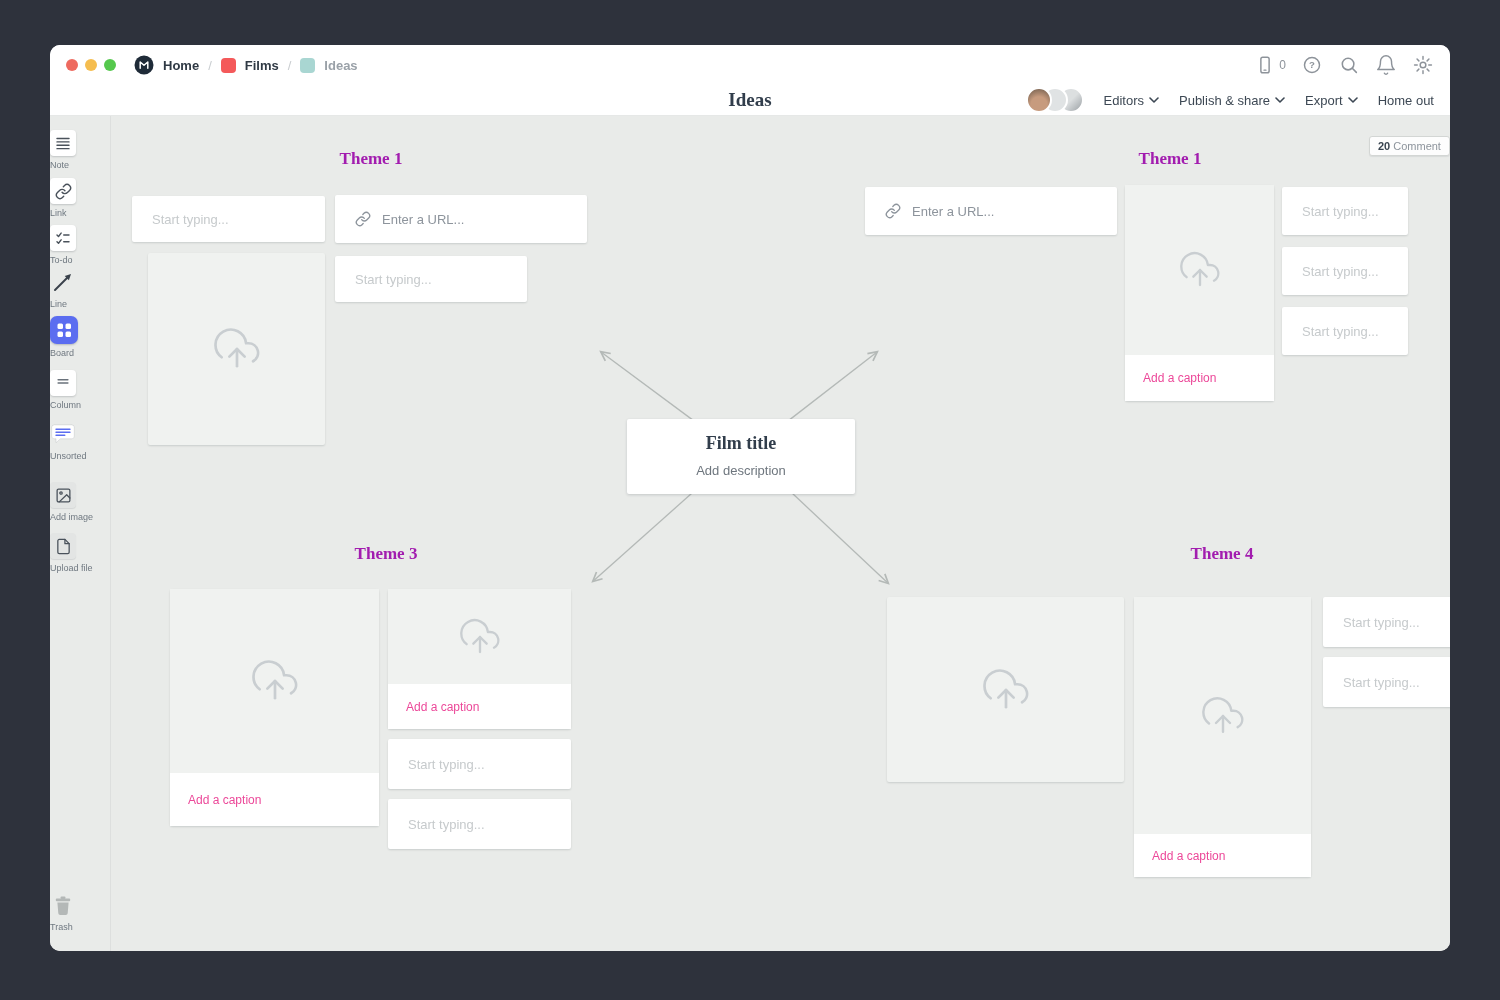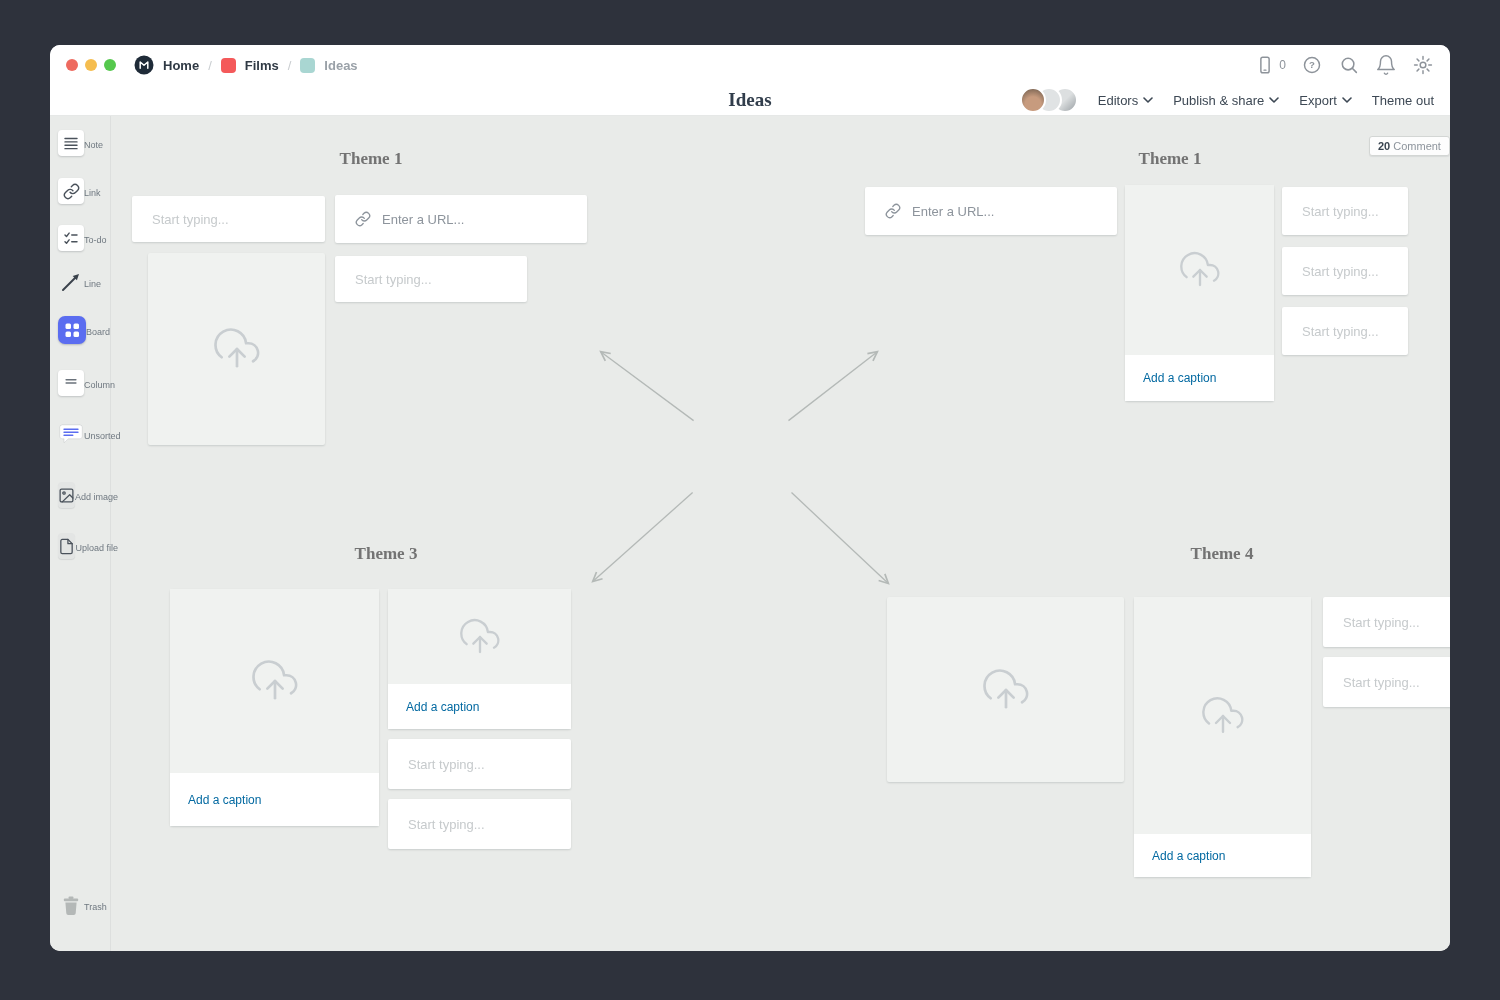--- a/index.html
+++ b/index.html
@@ -28,41 +28,41 @@
     font-size:13px;color:#3d4854;position:relative;z-index:2;}
   .menu-item{display:flex;align-items:center;gap:5px;cursor:default;}
   .avatars{display:flex;align-items:center;}
   .avatar{width:22px;height:22px;border-radius:50%;border:2px solid #fff;box-sizing:content-box;}
   .av1{background:radial-gradient(circle at 50% 72%,#c79b7e 0 42%,#6f5c4c 95%);z-index:3;}
   .av2{background:#e0e3e4;margin-left:-10px;z-index:2;}
   .av3{background:linear-gradient(135deg,#dcdfe0 50%,#9aa0a4 100%);margin-left:-10px;z-index:1;}
   
   .main{flex:1;display:flex;background:#e9ebe9;position:relative;min-height:0;}
   .sidebar{width:60px;position:relative;border-right:1px solid #dddfde;flex:none;}
-  .tool{position:absolute;left:8px;width:60px;display:flex;flex-direction:row;align-items:center;}
+  .tool{position:absolute;left:0;width:60px;display:flex;flex-direction:column;align-items:flex-start;}
   .tool-card{width:26px;height:26px;background:#fff;border-radius:4px;box-shadow:0 1px 2px rgba(30,40,50,.20);
     display:flex;align-items:center;justify-content:center;}
   .tool-card.flat{background:transparent;box-shadow:none;}
   .tool-card.board{width:28px;height:28px;background:#5b6df0;border-radius:7px;box-shadow:0 1px 2px rgba(30,40,50,.25);}
   .tool-card.gray{background:#e3e5e4;box-shadow:0 1px 1px rgba(30,40,50,.10);}
   .tool-label{font-size:9px;color:#6f7880;margin-top:4px;white-space:nowrap;}
   
   .canvas{flex:1;position:relative;overflow:hidden;}
   .theme-heading{position:absolute;width:200px;text-align:center;
-    font-family:"Liberation Serif","DejaVu Serif",serif;font-weight:bold;font-size:17px;color:#737373;}
+    font-family:"Liberation Serif","DejaVu Serif",serif;font-weight:bold;font-size:17px;color:#a21caf;}
   .card{position:absolute;background:#fff;border-radius:2px;box-shadow:0 1px 2px rgba(30,40,50,.15);}
   .note{display:flex;align-items:center;padding-left:20px;box-sizing:border-box;}
   .ph{font-size:13px;color:#c6cacc;}
   .url{display:flex;align-items:center;gap:11px;padding-left:20px;box-sizing:border-box;}
   .url-text{font-size:13px;color:#8d949c;}
   .image-card{background:#f0f2f0;display:flex;align-items:center;justify-content:center;}
   .img-wrap{display:flex;flex-direction:column;}
   .image-area{background:#f0f2f0;display:flex;align-items:center;justify-content:center;flex:none;}
   .caption{flex:1;display:flex;align-items:center;padding-left:18px;background:#fff;}
-  .caption span{font-size:12px;color:#0369a1;}
+  .caption span{font-size:12px;color:#ec4899;}
   .center-card{position:absolute;background:#fff;border-radius:2px;box-shadow:0 1px 3px rgba(30,40,50,.18);
     text-align:center;box-sizing:border-box;padding-top:14px;}
   .center-title{font-family:"Liberation Serif","DejaVu Serif",serif;font-weight:bold;font-size:18px;color:#313d4b;}
   .center-desc{font-size:13px;color:#6e767e;margin-top:9px;}
   .badge{position:absolute;background:#fdfdfd;border:1px solid #d3d6d4;border-radius:3px;
     padding:3px 8px;font-size:11px;color:#8d949c;box-shadow:0 1px 1px rgba(30,40,50,.08);}
   .badge b{color:#3a4550;margin-right:3px;}
   .arrows{position:absolute;left:0;top:0;width:100%;height:100%;pointer-events:none;}
 </style>
 </head>
@@ -160,21 +160,21 @@
           <polyline points="1,1 5,5 9,1" fill="none" stroke="#3d4854" stroke-width="1.6" stroke-linecap="round" stroke-linejoin="round"></polyline>
         </svg>
       </span>
       <span class="menu-item">
         <span>Export</span>
         <svg width="10" height="6" viewBox="0 0 10 6">
           <polyline points="1,1 5,5 9,1" fill="none" stroke="#3d4854" stroke-width="1.6" stroke-linecap="round" stroke-linejoin="round"></polyline>
         </svg>
       </span>
       <span class="menu-item">
-        <span>Theme out</span>
+        <span>Home out</span>
       </span>
     </div>
   </div>
 
   <div class="main">
 
     <div class="sidebar">
       <div class="tool" style="top:14px">
         <div class="tool-card">
             <svg width="18" height="18" viewBox="0 0 24 24" stroke="#4a525b" stroke-width="1.9" stroke-linecap="round">
@@ -332,20 +332,24 @@
       <div class="card note" style="left:1171px;top:71px;width:126px;height:48px">
         <span class="ph">Start typing...</span>
       </div>
       <div class="card note" style="left:1171px;top:131px;width:126px;height:48px">
         <span class="ph">Start typing...</span>
       </div>
       <div class="card note" style="left:1171px;top:191px;width:126px;height:48px">
         <span class="ph">Start typing...</span>
       </div>
 
+      <div class="center-card" style="left:516px;top:303px;width:228px;height:75px">
+        <div class="center-title">Film title</div>
+        <div class="center-desc">Add description</div>
+      </div>
 
       <div class="card img-wrap" style="left:59px;top:473px;width:209px;height:237px">
         <div class="image-area" style="height:184px">
           <svg width="50" height="46" viewBox="0 0 24 24" stroke="#c9ced1" stroke-width="1.4">
               <use href="#cloud-up"></use>
             </svg>
         </div>
         <div class="caption">
           <span>Add a caption</span>
         </div>

